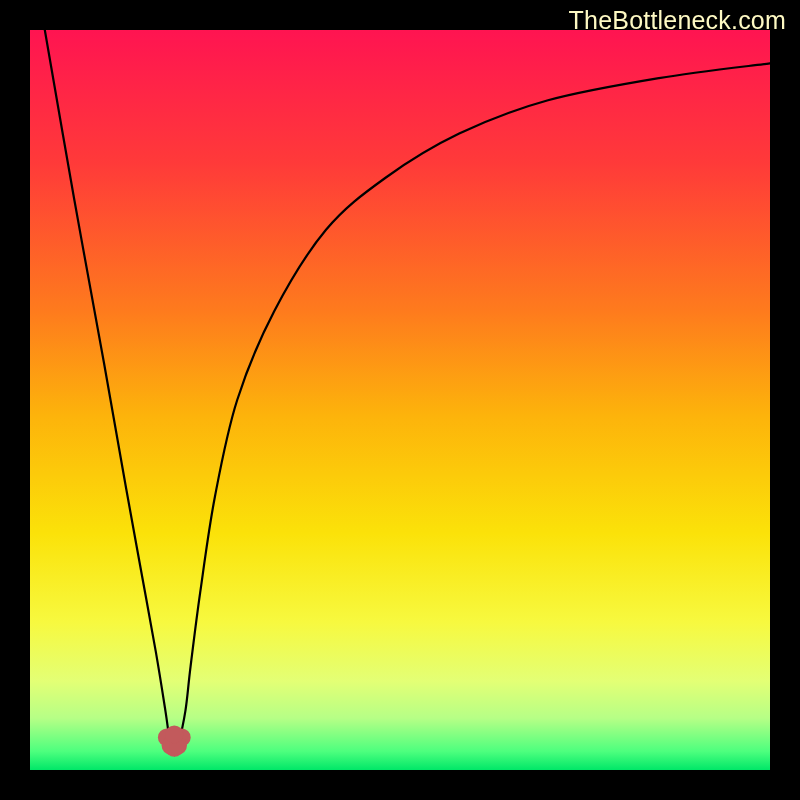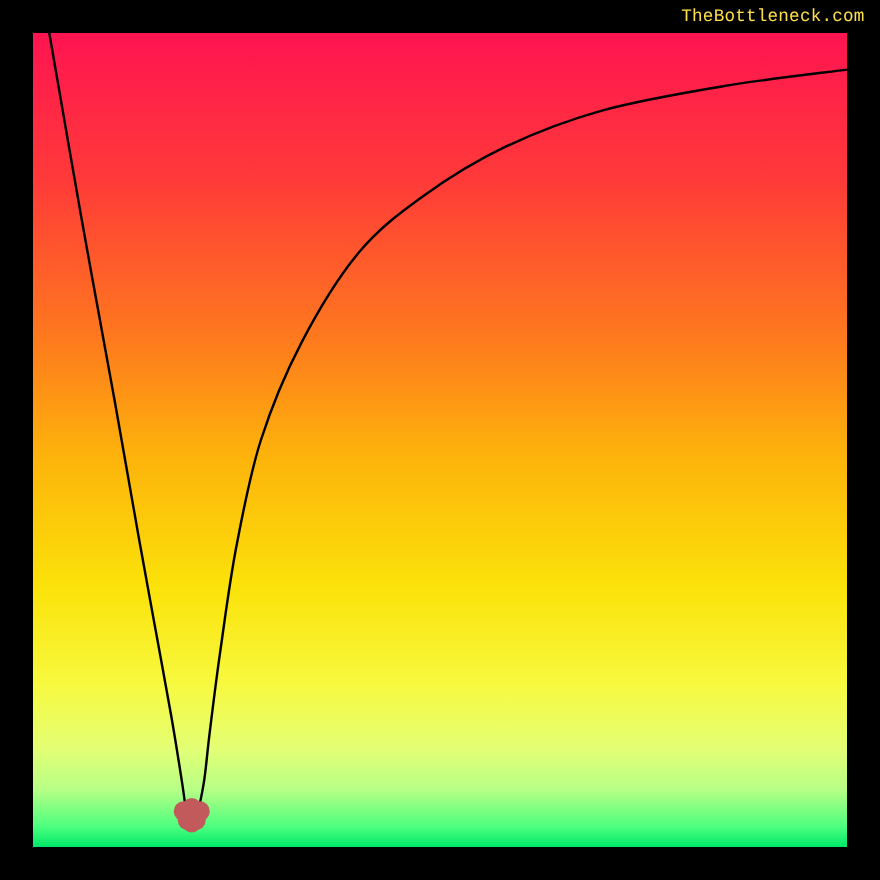--- a/index.html
+++ b/index.html
@@ -3,23 +3,23 @@
 <meta charset="utf-8">
 <style>
 html, body { margin: 0; padding: 0; }
 body { width: 800px; height: 800px; position: relative; background: #000; overflow: hidden; }
 .canvas-wrap { position: absolute; top: 0; left: 0; width: 800px; height: 800px; }
 svg { display: block; }
 .watermark {
   position: absolute;
   top: 6px;
   right: 14px;
-  font-family: Liberation Mono, monospace;
-  font-size: 16px;
-  color: #fde047;
+  font-family: Liberation Sans, sans-serif;
+  font-size: 25px;
+  color: #fef9c3;
   letter-spacing: 0.2px;
   user-select: none;
 }
 </style>
 </head>
 <body>
 
 <div class="canvas-wrap">
   <svg id="svg" width="800" height="800" viewBox="0 0 800 800">
     <defs>

